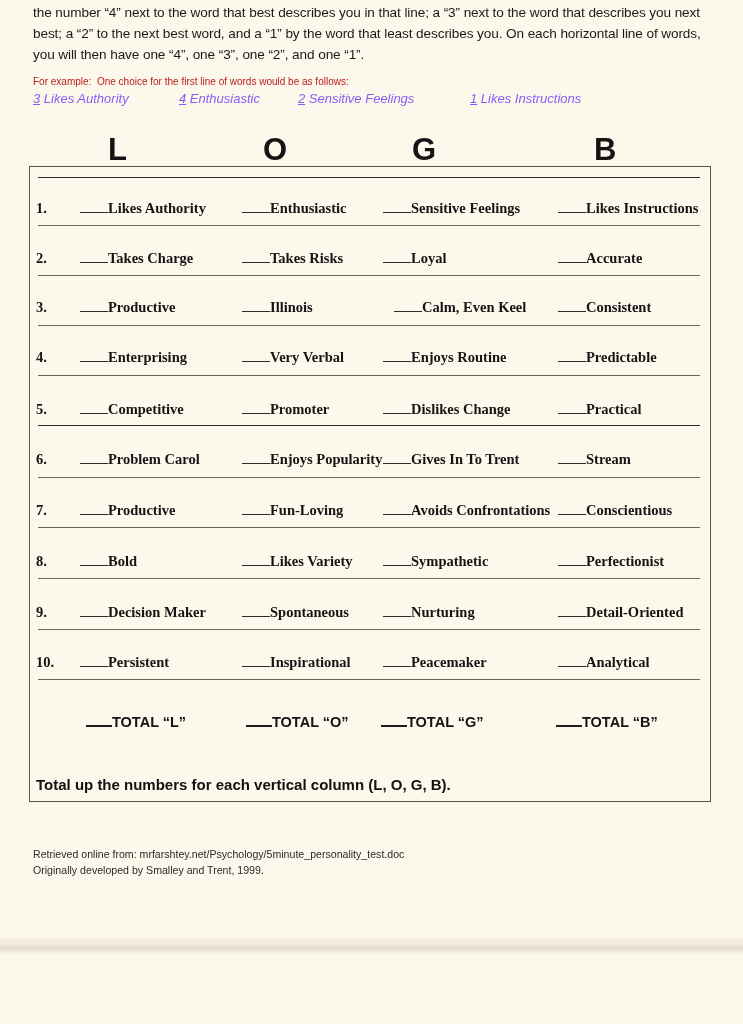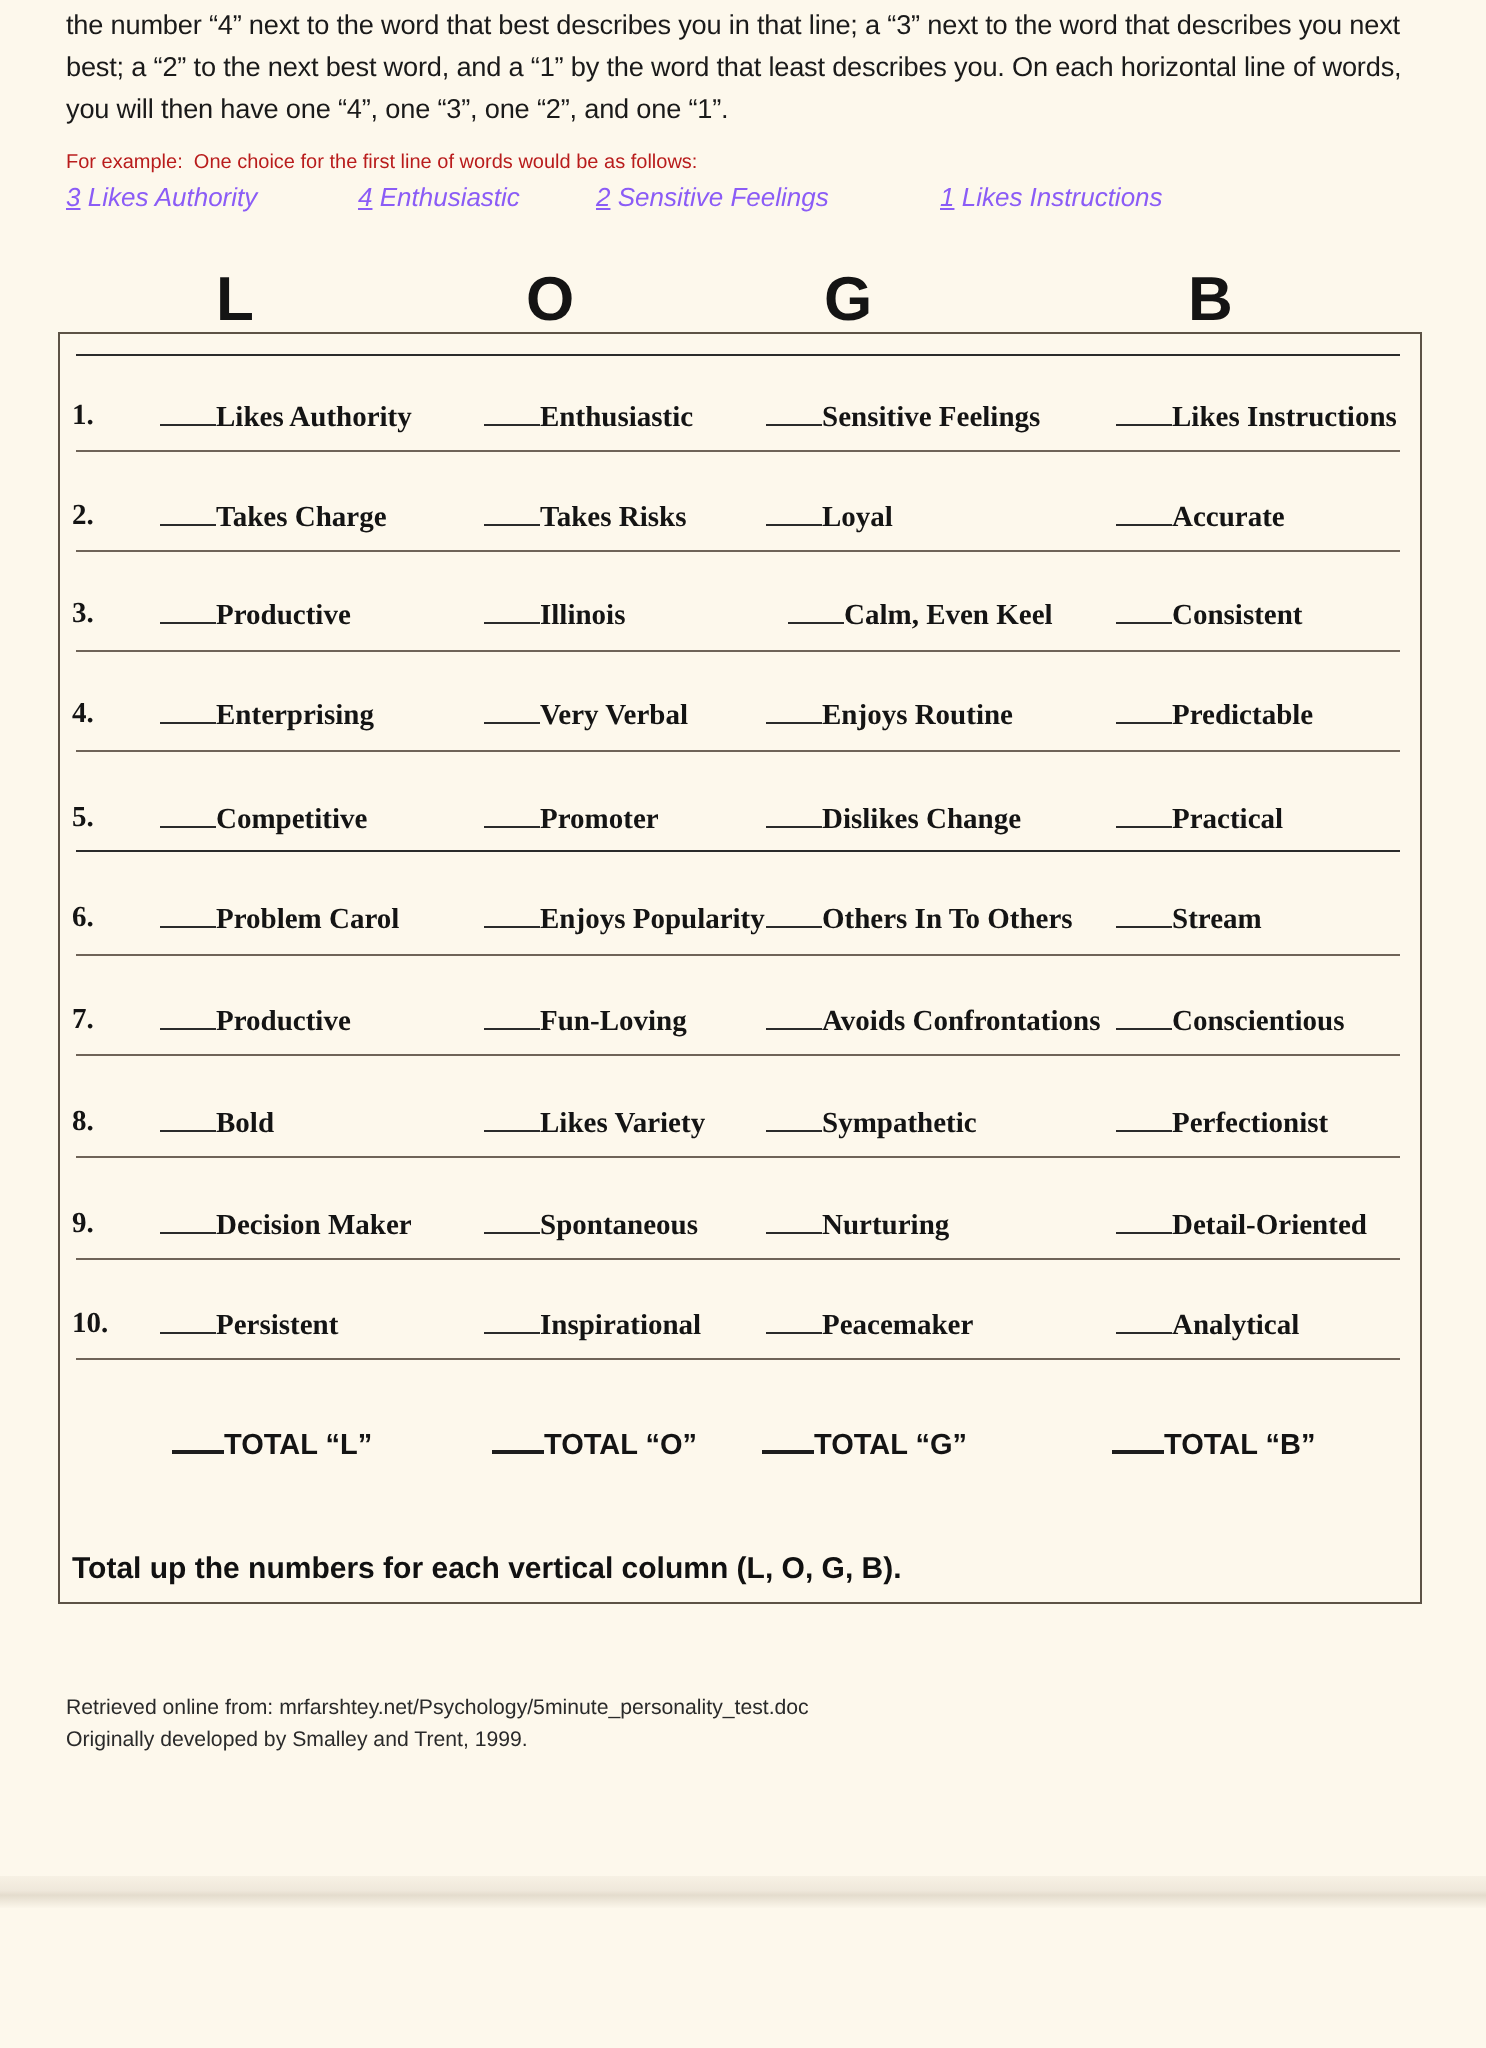--- a/index.html
+++ b/index.html
@@ -251,21 +251,21 @@
       <div class="rownum">5.</div>
       <div class="cell" style="left: 50px;"><span class="blank w28"></span><span>Competitive</span></div>
       <div class="cell" style="left: 212px;"><span class="blank w28"></span><span>Promoter</span></div>
       <div class="cell" style="left: 353px;"><span class="blank w28"></span><span>Dislikes Change</span></div>
       <div class="cell" style="left: 528px;"><span class="blank w28"></span><span>Practical</span></div>
     </div>
     <div class="row" style="top: 284px;">
       <div class="rownum">6.</div>
       <div class="cell" style="left: 50px;"><span class="blank w28"></span><span>Problem Carol</span></div>
       <div class="cell" style="left: 212px;"><span class="blank w28"></span><span>Enjoys Popularity</span></div>
-      <div class="cell" style="left: 353px;"><span class="blank w28"></span><span>Others In To Others</span></div>
+      <div class="cell" style="left: 353px;"><span class="blank w28"></span><span>Gives In To Trent</span></div>
       <div class="cell" style="left: 528px;"><span class="blank w28"></span><span>Stream</span></div>
     </div>
     <div class="row" style="top: 335px;">
       <div class="rownum">7.</div>
       <div class="cell" style="left: 50px;"><span class="blank w28"></span><span>Productive</span></div>
       <div class="cell" style="left: 212px;"><span class="blank w28"></span><span>Fun-Loving</span></div>
       <div class="cell" style="left: 353px;"><span class="blank w28"></span><span>Avoids Confrontations</span></div>
       <div class="cell" style="left: 528px;"><span class="blank w28"></span><span>Conscientious</span></div>
     </div>
     <div class="row" style="top: 386px;">

